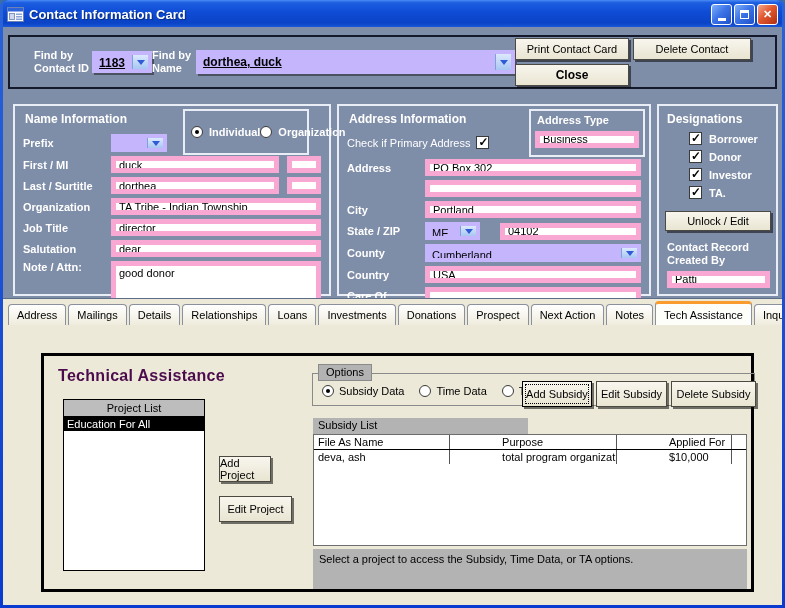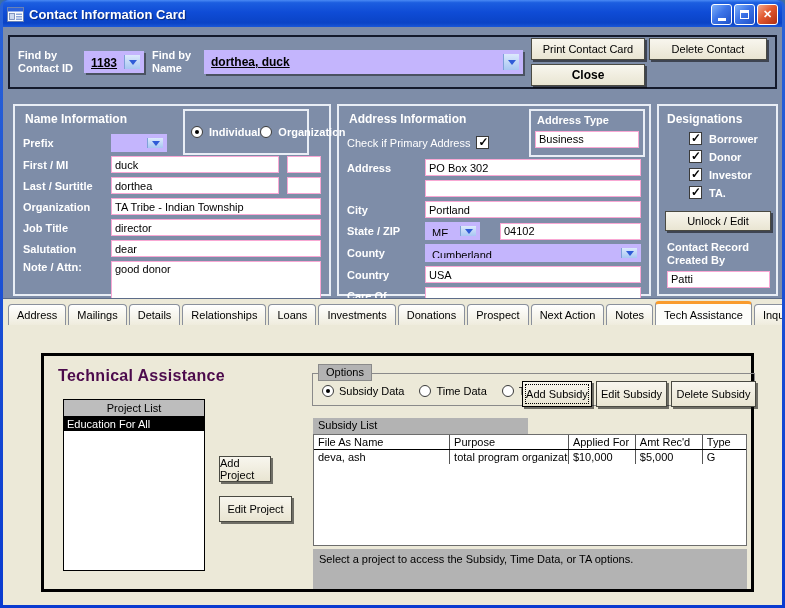--- a/index.html
+++ b/index.html
@@ -23,21 +23,21 @@
     display:flex; align-items:center; justify-content:center; cursor:default;
     background:linear-gradient(135deg,#7fb1f9 0%,#3d74e8 45%,#1f51c8 100%);
     color:#fff; font-size:11px; font-weight:bold;
   }
   .tb-btn.close { background:linear-gradient(135deg,#f4a98c 0%,#e1582f 45%,#b02f10 100%); }
   .g-min { width:8px; height:3px; background:#fff; margin-top:9px; }
   .g-max { width:9px; height:9px; border:1px solid #fff; border-top-width:3px; }
   
   .body { position:relative; height:578px; background:#7e8da8; overflow:hidden; }
   .lblw { color:#fff; font-weight:bold; font-size:11px; }
-  .tin { background:#fff; border:1px solid #f9a8d4; height:17px; font:11px "Liberation Sans",sans-serif; padding:0 3px; color:#000; width:100%; }
+  .tin { background:#fff; border:5px solid #f9a8d4; height:17px; font:11px "Liberation Sans",sans-serif; padding:0 3px; color:#000; width:100%; }
   textarea.tin { height:48px; resize:none; padding:1px 3px; }
   .combo { display:flex; background:#c4b5fd; border:4px solid #c4b5fd; height:18px; align-items:stretch;text-decoration:underline; }
   .combo .ctext { flex:1 1 auto; font-size:11px; padding:1px 3px; white-space:nowrap; overflow:hidden; }
   .combo .ctext.bold { font-weight:bold; font-size:12px; }
   .cbtn { flex:0 0 16px; background:linear-gradient(180deg,#dce9fc,#a8c6f2); border-left:1px solid #7fa0d8; display:flex; align-items:center; justify-content:center; }
   .cbtn::after { content:""; width:0; height:0; border:4px solid transparent; border-top:5px solid #2f5bd7; margin-top:4px; }
   .btn {
     background:linear-gradient(180deg,#f8f6ee,#e9e5d2);
     border:1px solid #4a4a42; box-shadow:2px 2px 0 rgba(10,10,10,.55);
     font:11px "Liberation Sans",sans-serif; color:#000;
@@ -45,21 +45,21 @@
   }
   .btn.bold { font-weight:bold; font-size:12px; }
   .btn.default { border-color:#000; outline:1px dotted #000; outline-offset:-4px; }
   .chk { width:13px; height:13px; background:#fff; border:1px solid #3a3a3a; position:relative; flex:0 0 auto; }
   .chk.on::after { content:"✓"; position:absolute; left:1px; top:-2px; font-size:12px; font-weight:bold; color:#000; }
   .rad { width:12px; height:12px; border-radius:50%; background:#fff; border:1px solid #3a3a3a; position:relative; flex:0 0 auto; }
   .rad.on::after { content:""; position:absolute; left:3px; top:3px; width:4px; height:4px; border-radius:50%; background:#000; }
   
   .find-bar {
     position:absolute; left:5px; top:8px; width:769px; height:54px;
-    border:2px solid #141a2c; display:flex; align-items:center; padding:4px 8px; gap:8px;
+    border:2px solid #141a2c; display:flex; align-items:center; padding:4px 24px; 
   }
   .fb-lbl { width:58px; line-height:1.15; flex:0 0 auto; }
   .fb-id { width:60px; flex:0 0 auto; height:22px; box-shadow:2px 2px 0 rgba(10,10,10,.45); }
   .fb-name { flex:1 1 auto; max-width:330px; height:24px; box-shadow:2px 2px 0 rgba(10,10,10,.45); }
   .fb-btns { margin-left:auto; display:grid; grid-template-columns:114px 118px; grid-auto-rows:22px; gap:4px; }
   
   .panel { position:absolute; border:2px solid #e9eef6; padding:4px 8px; }
   .p-title { margin:2px 0 6px 2px; font-size:12px; }
   .subbox { position:absolute; border:2px solid #e9eef6; }
   .row { display:flex; align-items:center; margin-bottom:4px; }
@@ -93,21 +93,21 @@
   .options { position:absolute; left:268px; top:8px; width:443px; height:46px; }
   .opt-frame { position:absolute; left:0; right:0; top:9px; bottom:4px; border:1px solid #8a8a8a; }
   .opt-chip { position:absolute; top:0; left:6px; height:17px; line-height:15px; padding:0 7px; background:#b3b3b3; border:1px solid #8a8a8a; font-size:11px; }
   .opt-radios { position:absolute; left:10px; top:21px; display:flex; gap:15px; align-items:center; }
   .opt-radios .rrow { gap:5px; font-size:11px; }
   .addsub { position:absolute; left:478px; top:25px; width:70px; height:26px; }
   .editsub { position:absolute; left:552px; top:25px; width:71px; height:26px; }
   .delsub { position:absolute; left:627px; top:25px; width:85px; height:26px; }
   .sublist-hdr { position:absolute; left:269px; top:62px; width:215px; height:16px; background:#b3b3b3; font-size:11px; padding:1px 5px; }
   .subtable { position:absolute; left:269px; top:78px; width:434px; height:112px; background:#fff; border:1px solid #6d6d6d; overflow:hidden; }
-  .trow { display:flex; }
+  .trow { display:flex;gap:48px; }
   .trow.hdr { border-bottom:1px solid #000; }
   .tcell { font-size:11px; padding:1px 4px; white-space:nowrap; overflow:hidden; border-right:1px solid #555; flex:0 0 auto; }
   .tcell.c0 { width:31.5%; } .tcell.c1 { width:27.5%; } .tcell.c2 { width:15.5%; } .tcell.c3 { width:15.5%; } .tcell.c4 { width:10%; border-right:none; }
   .hintbar { position:absolute; left:269px; top:193px; width:434px; height:40px; background:#b3b3b3; font-size:11px; padding:4px 6px; }
   
   .unlock { width:106px; height:20px; margin:12px auto 0 auto; }
   .createdby { margin:10px 0 2px 2px; line-height:1.2; }
   .patti { width:103px; margin-left:2px; }
 </style>
 </head>

